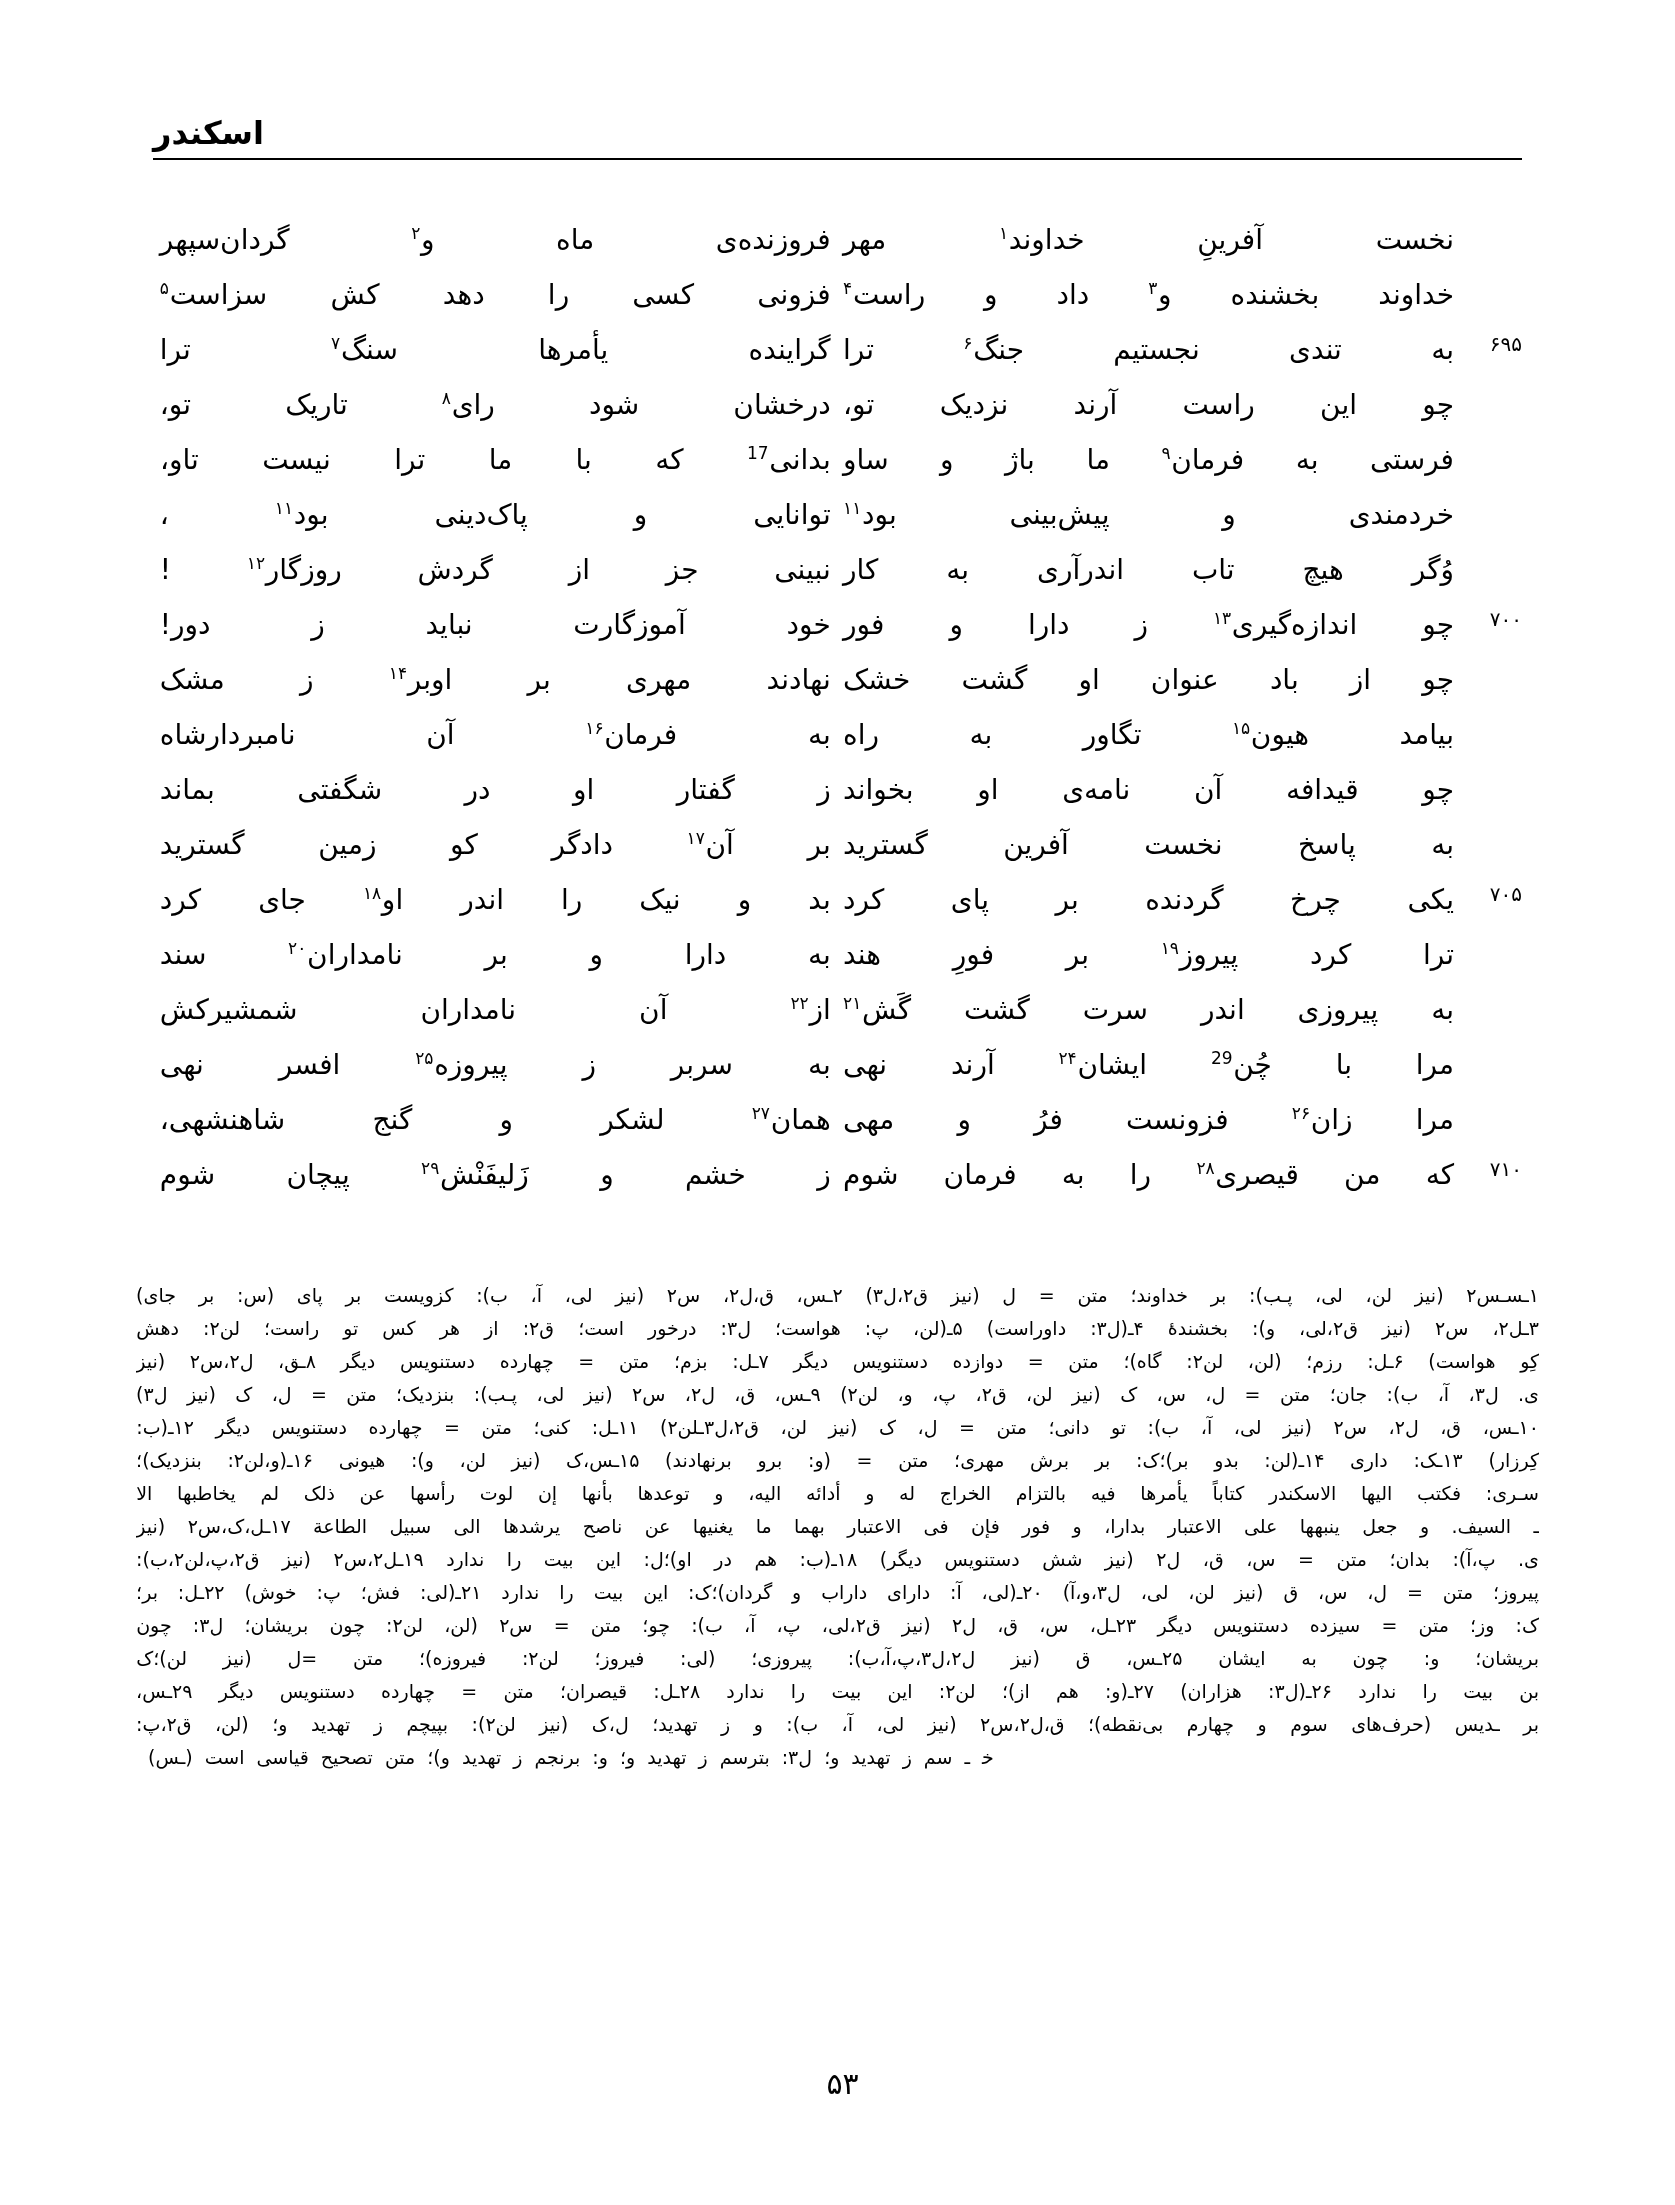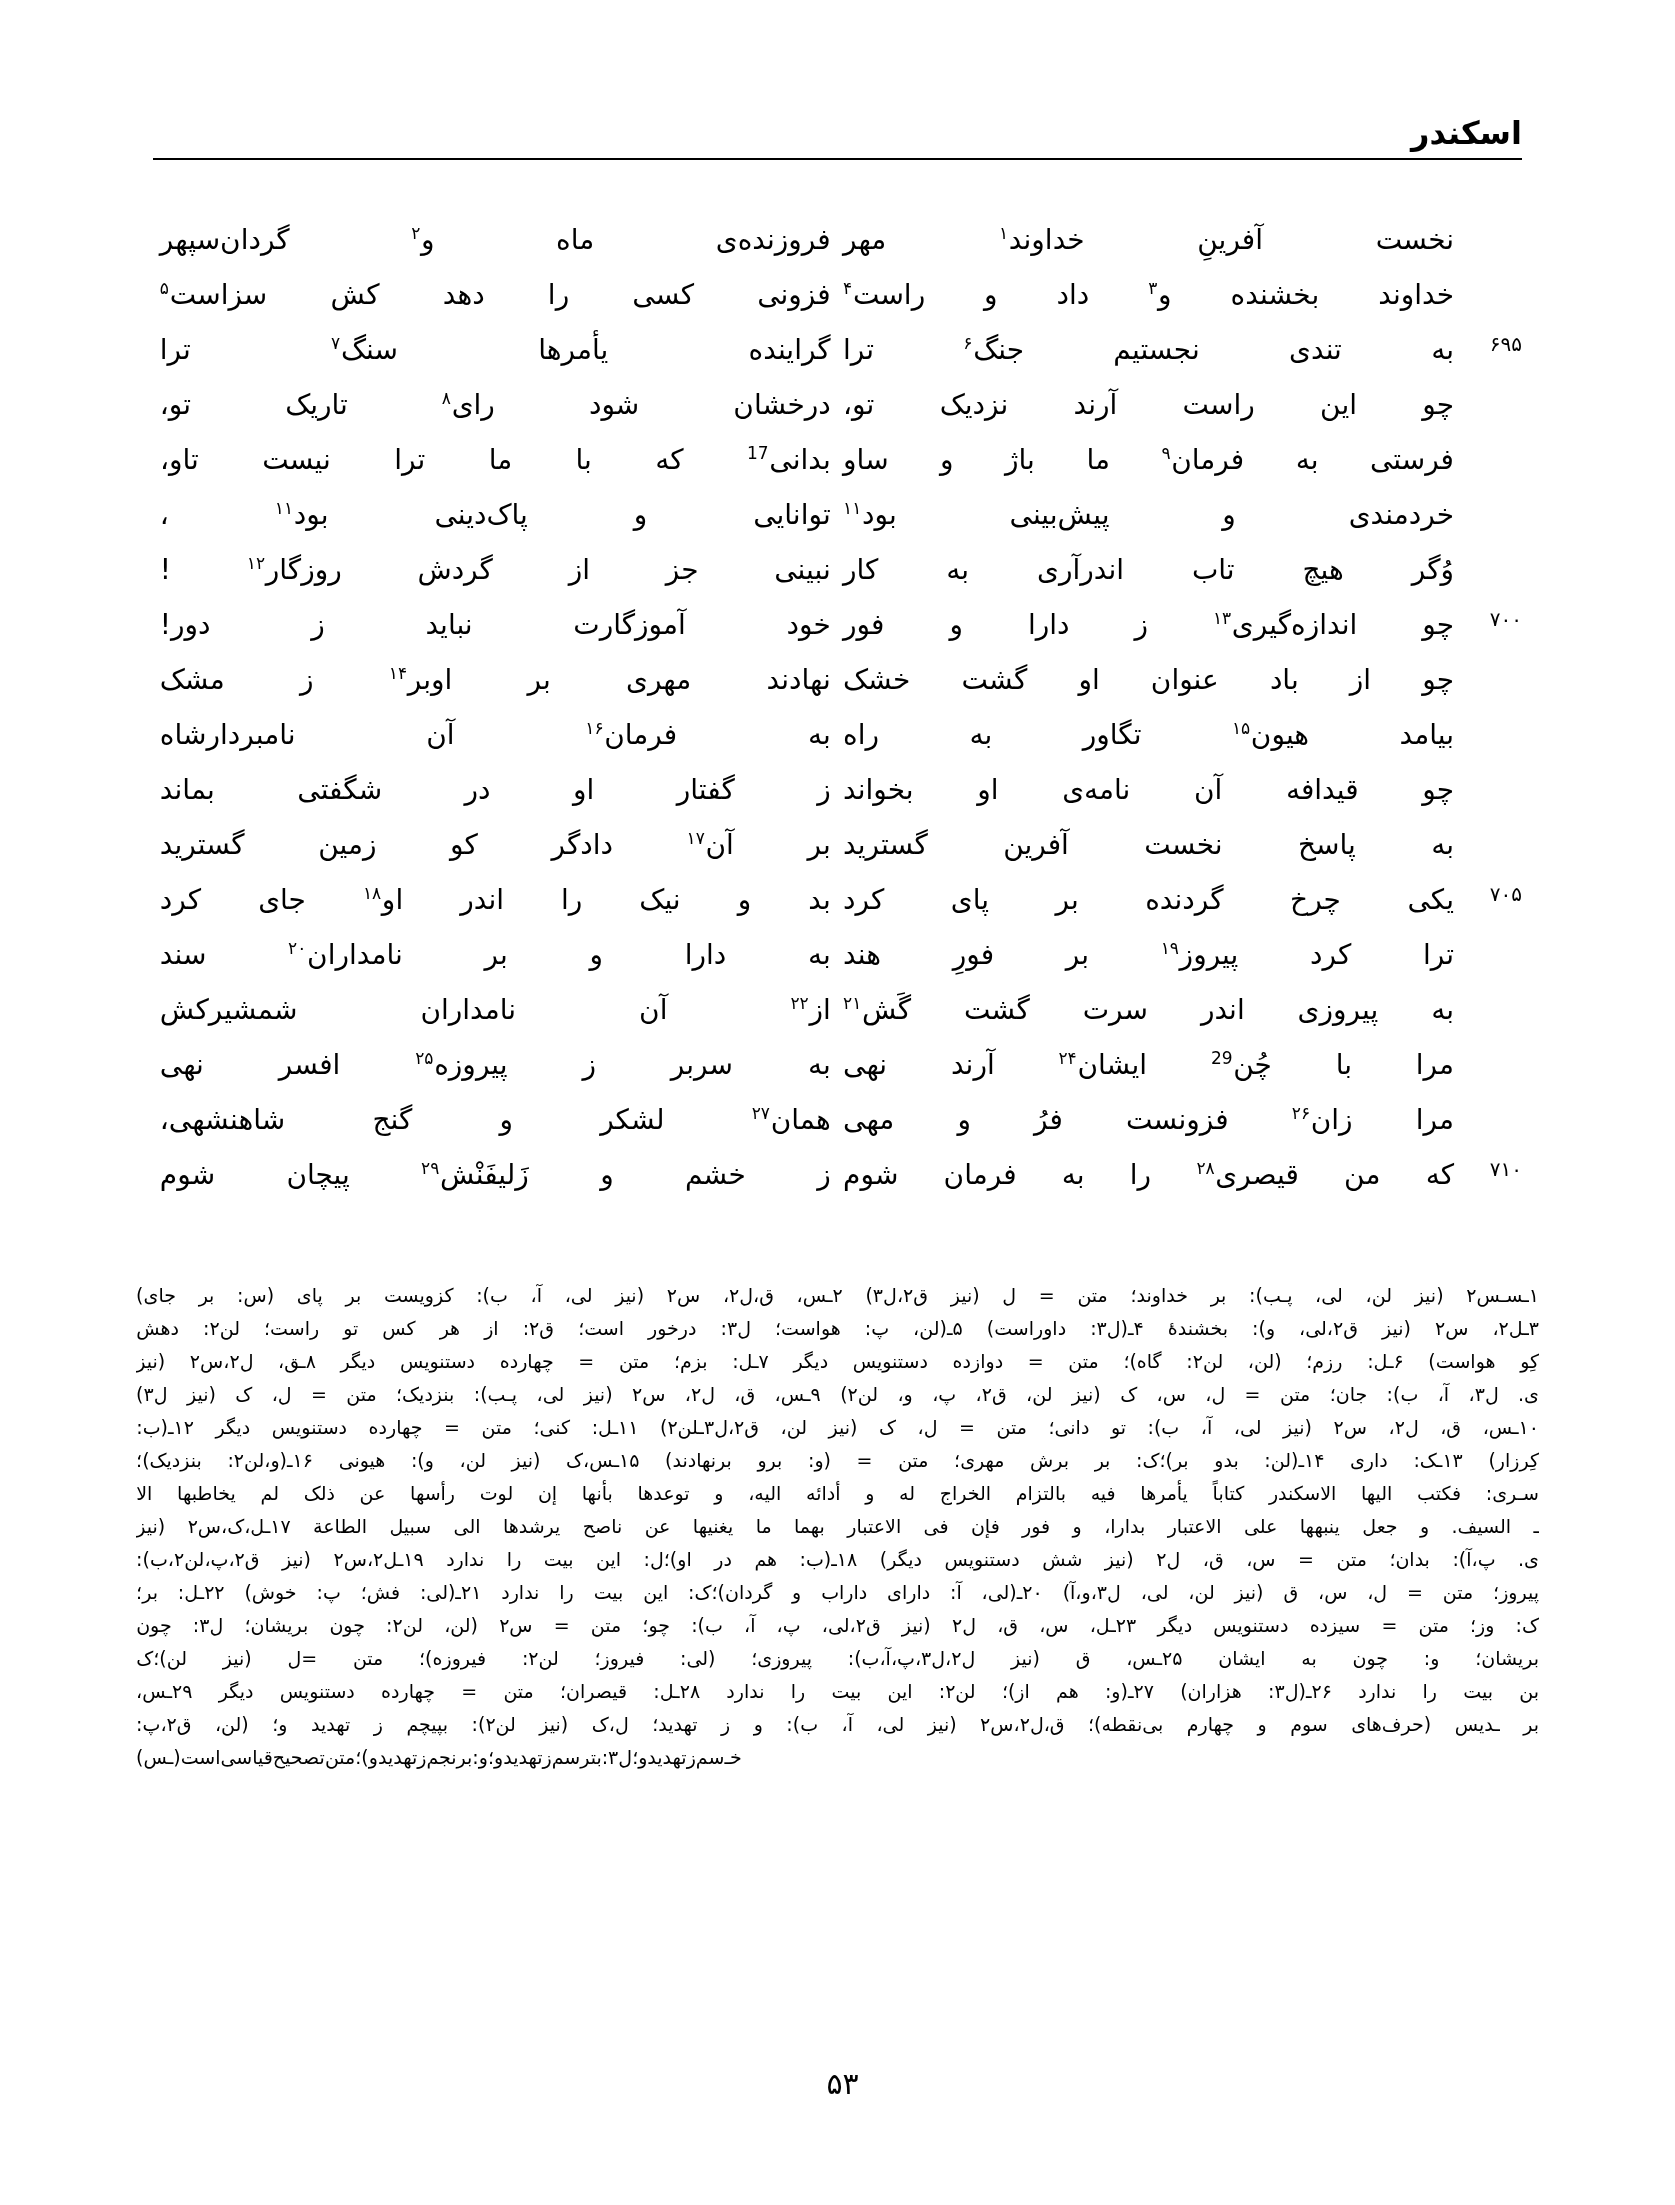--- a/index.html
+++ b/index.html
@@ -26,21 +26,21 @@
     position: absolute;
     top: 116px;
     right: 153px;
     left: 153px;
   }
   .running-head {
     font-size: 32px;
     font-weight: 700;
     letter-spacing: 0.7px;
     line-height: 1.1;
-    text-align: right;
+    text-align: left;
     padding-bottom: 6.8px;
   }
   .head-rule {
     height: 2px;
     background: #000;
     width: 100%;
   }
 
   
   .verse-block {
@@ -119,21 +119,21 @@
     justify-content: space-between;
     white-space: nowrap;
     height: 33px;
     overflow: hidden;
   }
   .app-line > span { display: inline-block; }
   .app-line.last {
     text-align-last: right;
     justify-content: flex-end;
   }
-  .app-line.last > span { margin-left: 0; }
+  .app-line.last > span { margin-left: 12px; }
 
   
   .folio {
     position: absolute;
     top: 2066px;
     left: 0;
     right: 0;
     text-align: center;
     font-size: 30px;
     letter-spacing: 1.4px;

